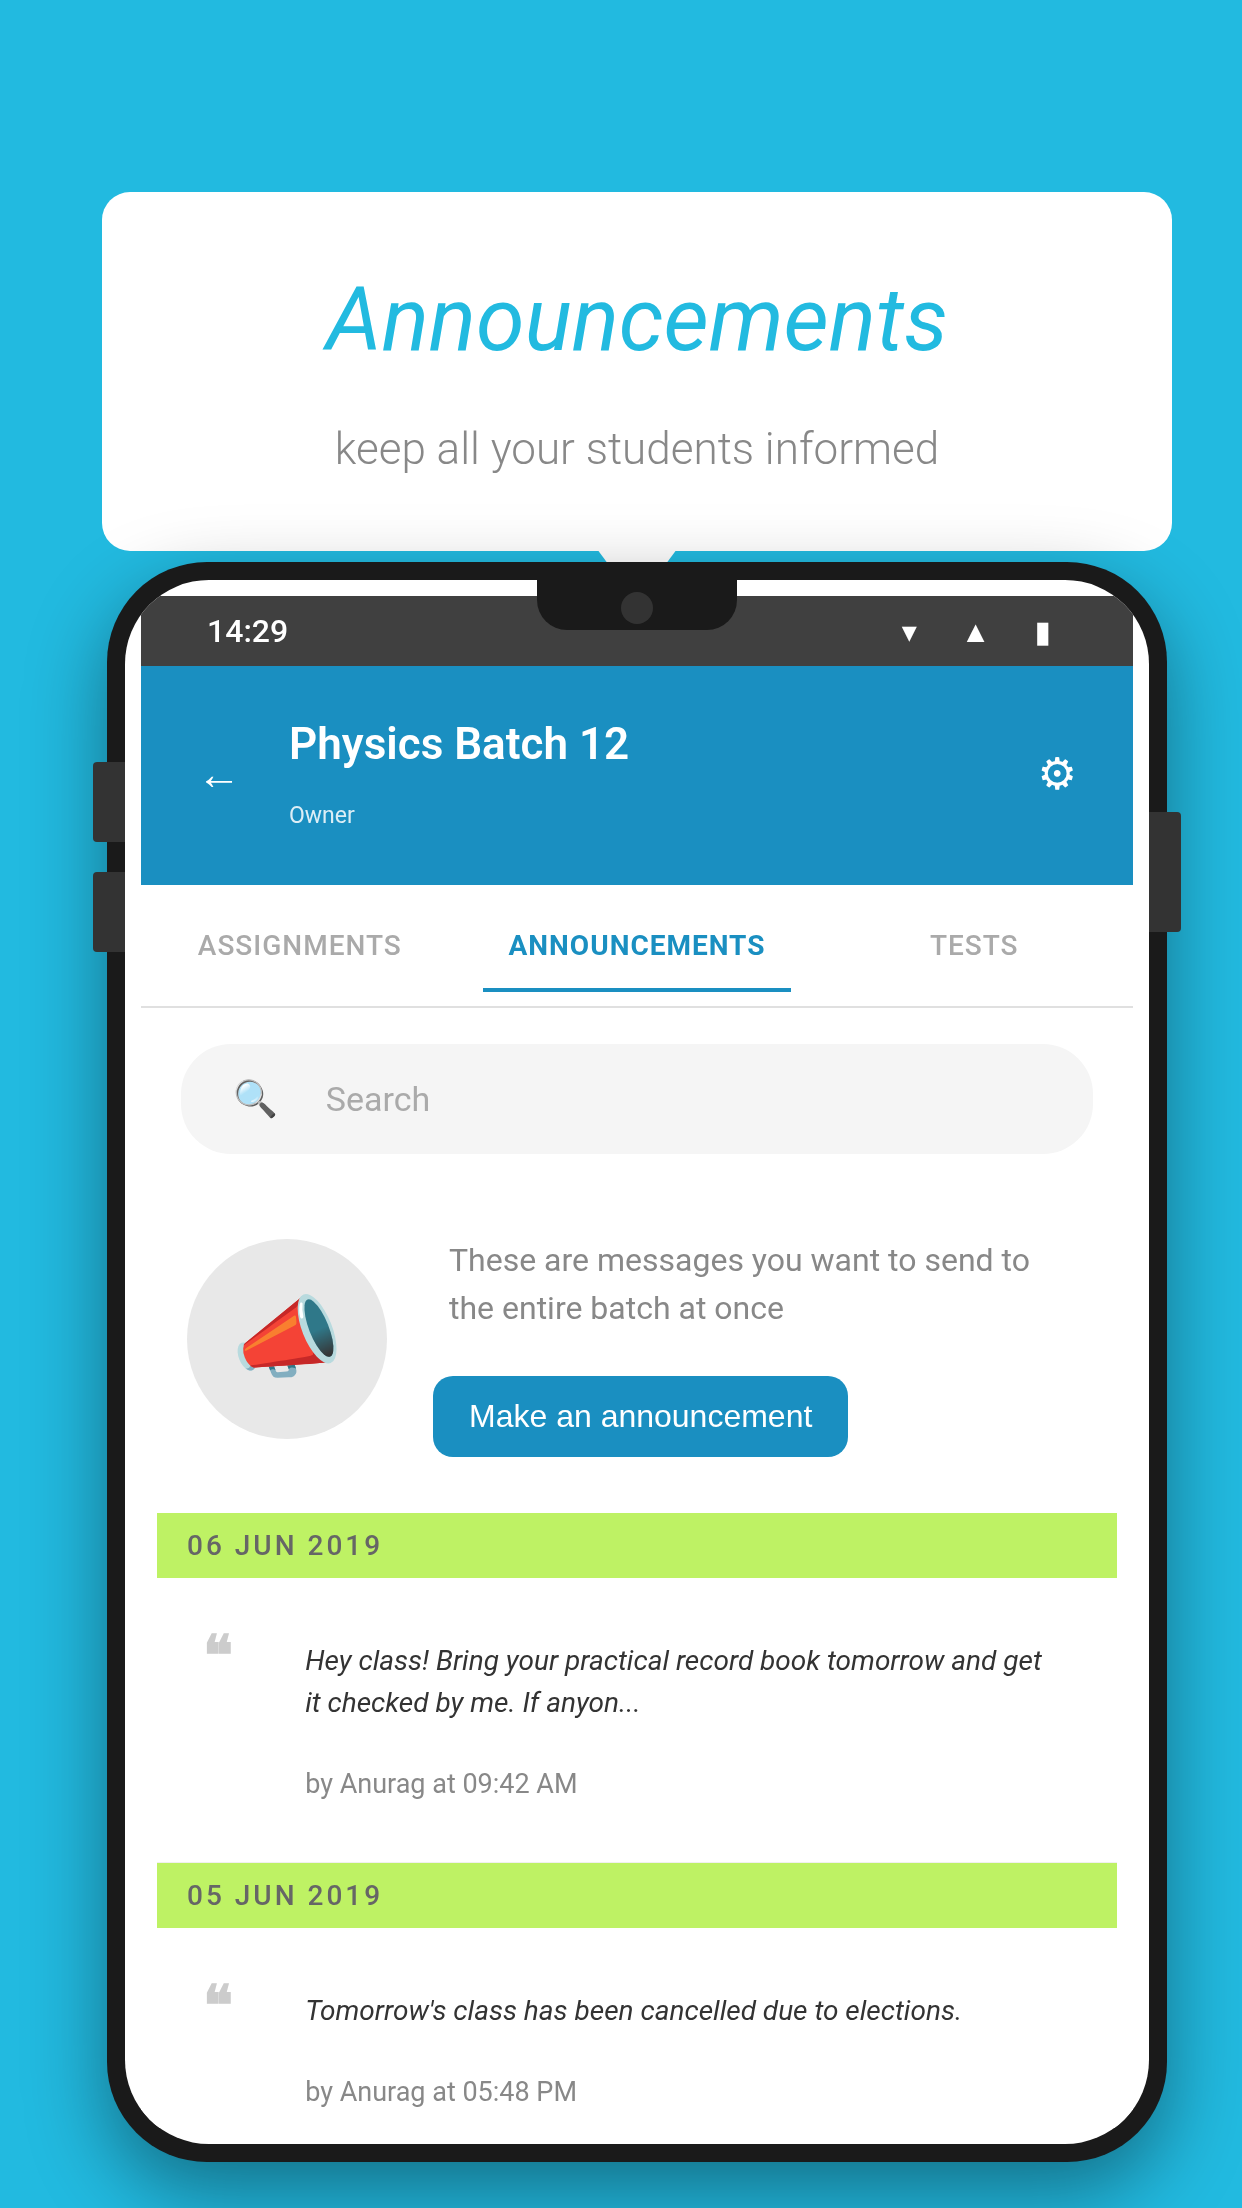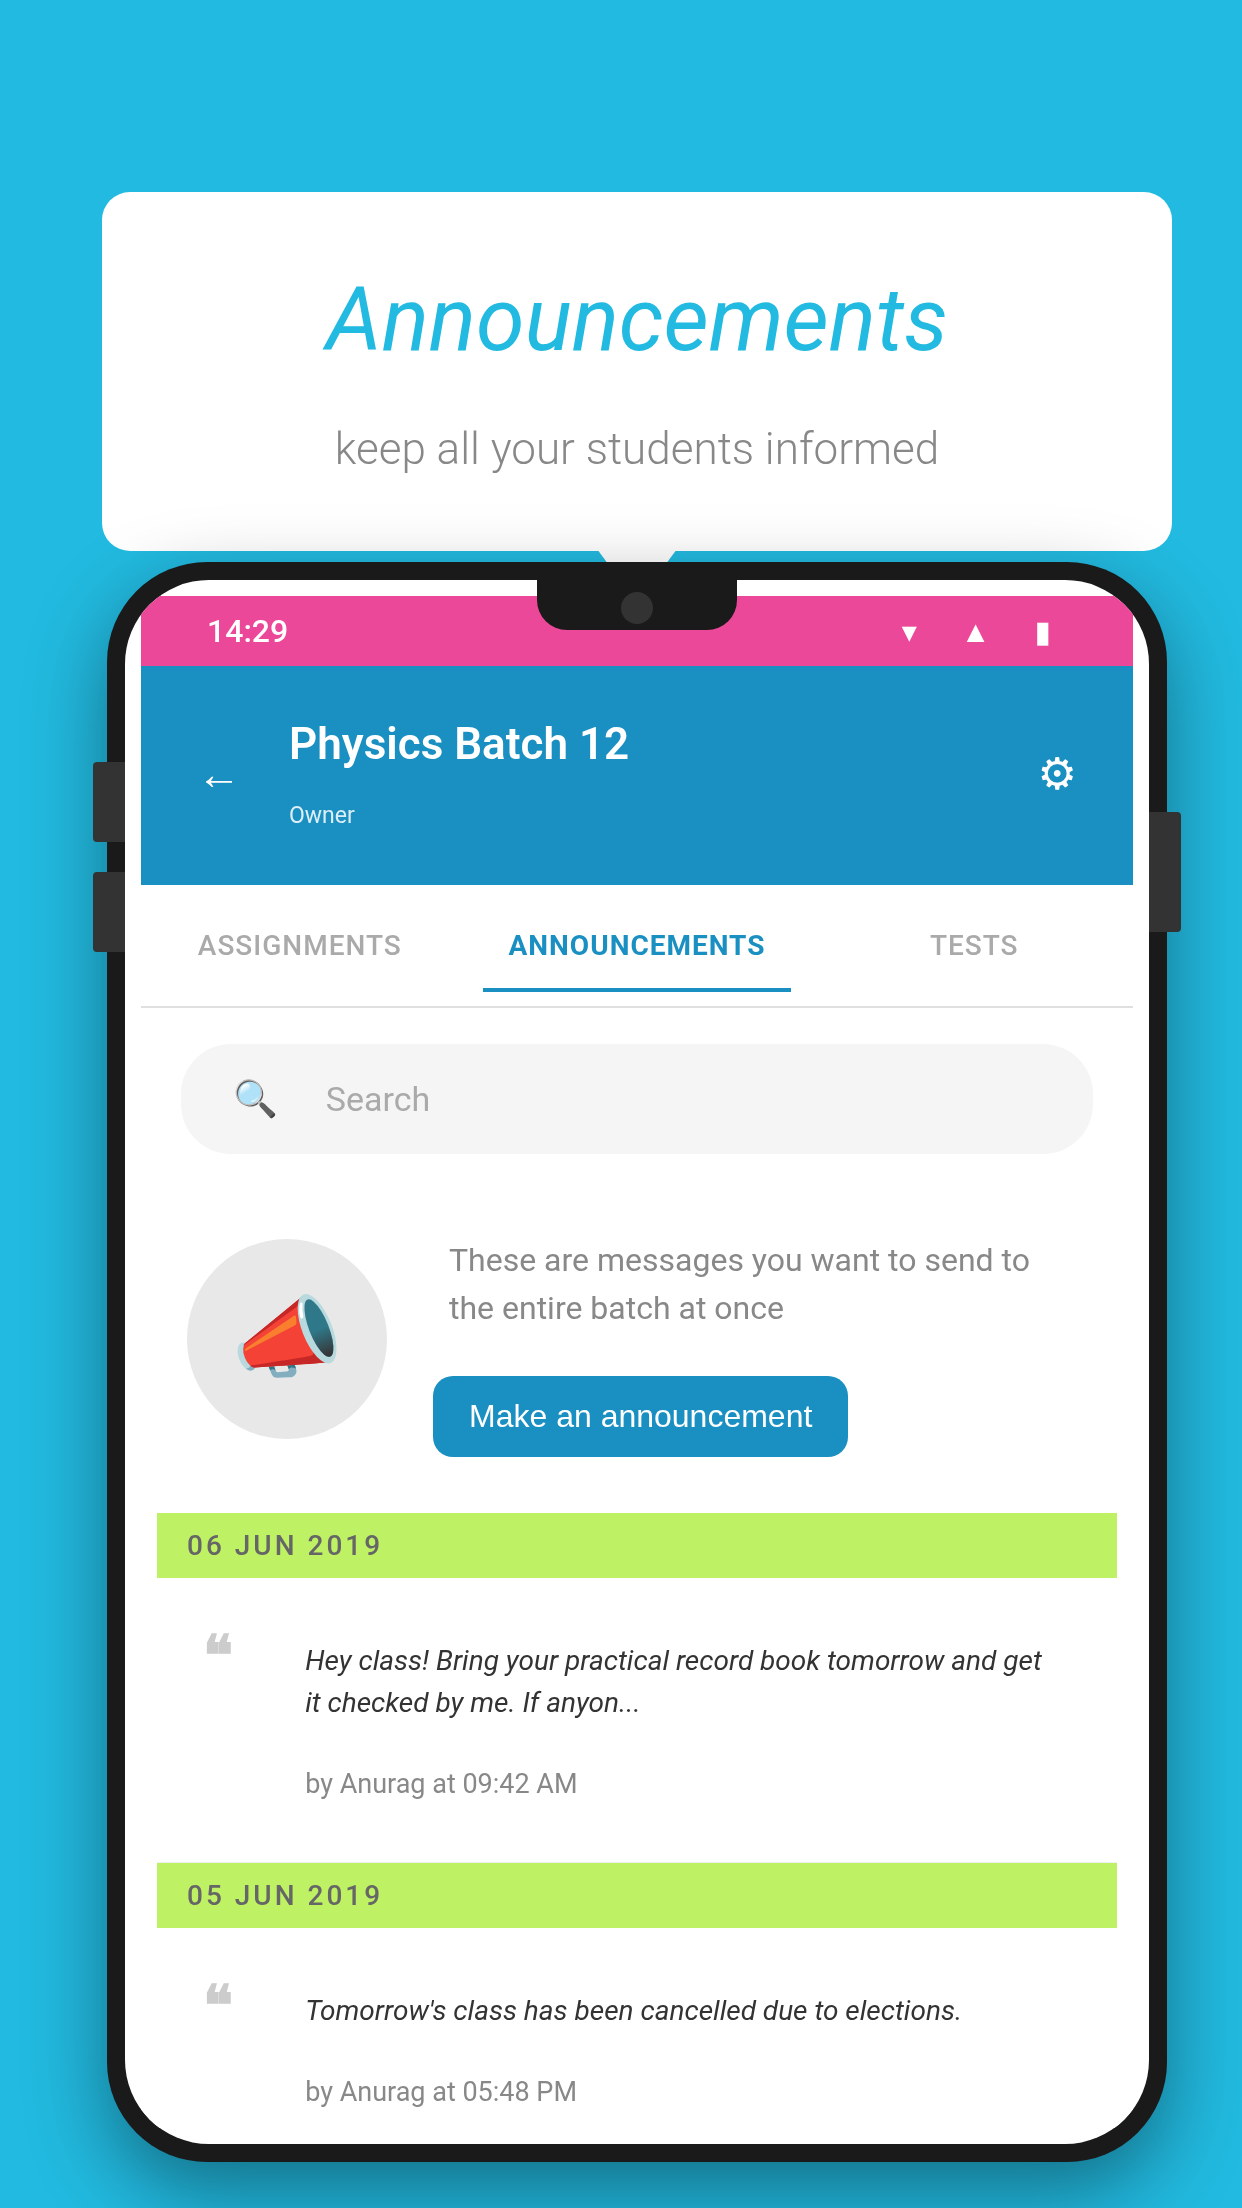--- a/index.html
+++ b/index.html
@@ -111,21 +111,21 @@
       transform: translateX(-50%);
       width: 26px;
       height: 26px;
       background: #333;
       border-radius: 50%;
       z-index: 11;
     }
 
     
     .status-bar {
-      background: #ec4899;
+      background: #404040;
       height: 70px;
       display: flex;
       align-items: center;
       justify-content: space-between;
       padding: 0 50px;
       flex-shrink: 0;
     }
 
     .status-time {
       color: white;

